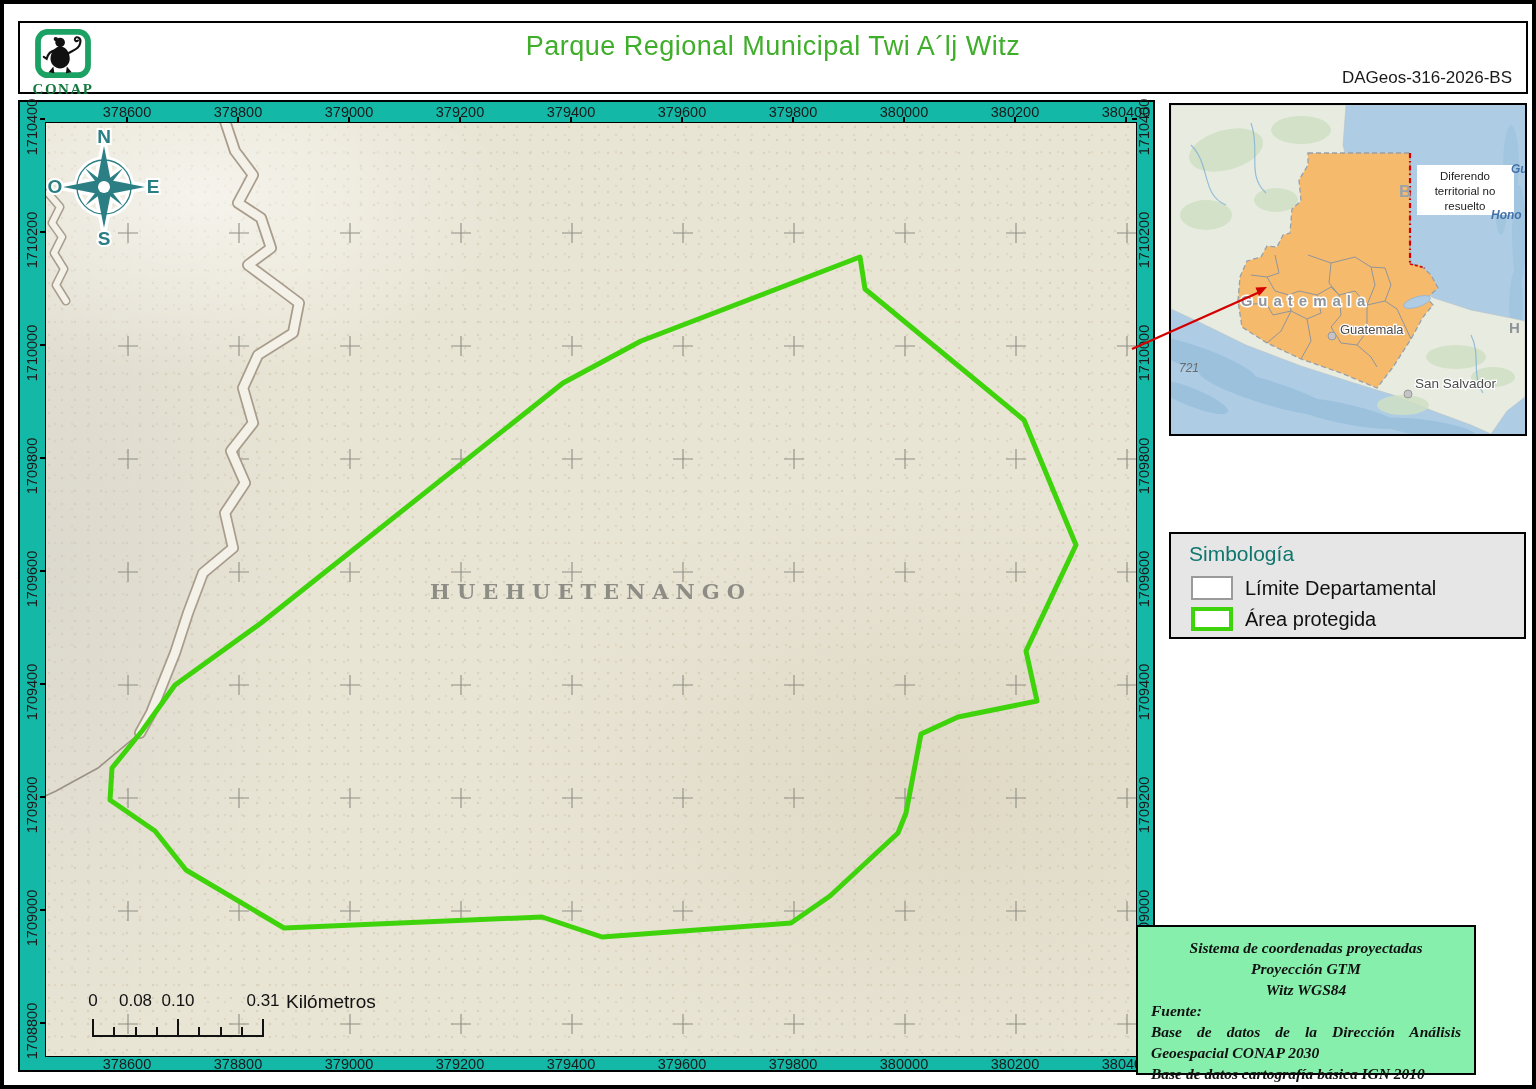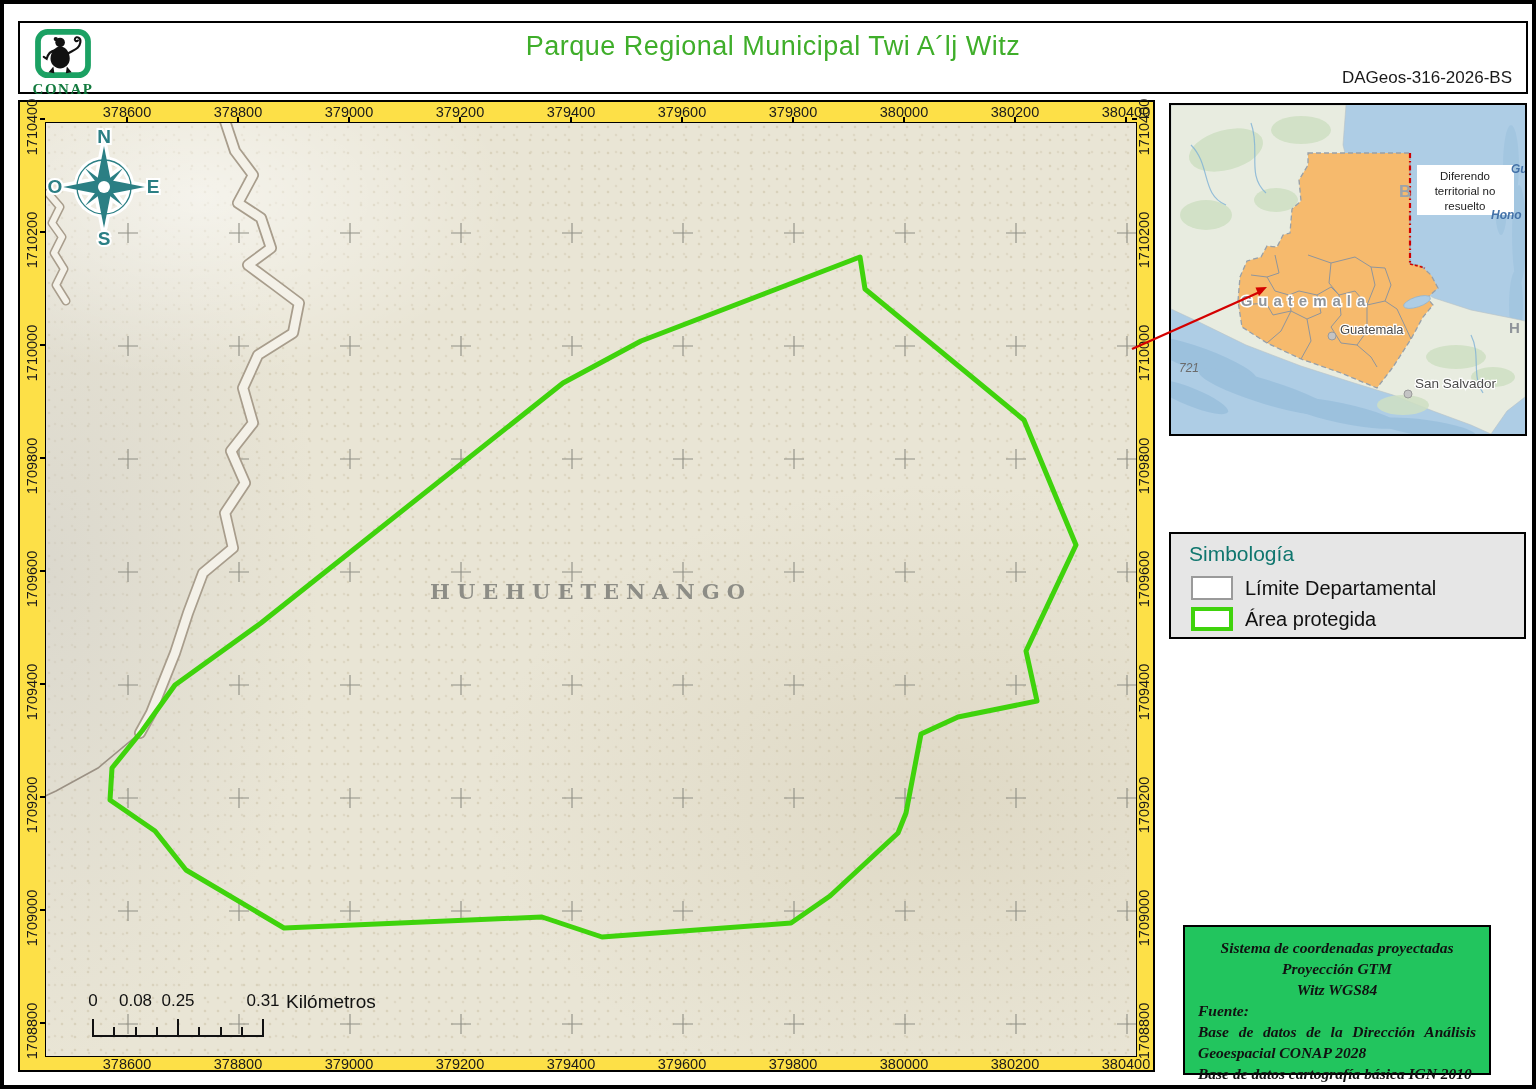--- a/index.html
+++ b/index.html
@@ -12,21 +12,21 @@
           border:2px solid #000;box-sizing:border-box;background:#fff;}
   .logo{position:absolute;left:12px;top:6px;width:62px;text-align:center;}
   .logo-text{font-family:"Liberation Serif",serif;font-weight:bold;font-size:15px;
              letter-spacing:1.5px;color:#127a3e;margin-top:-2px;}
   .title{position:absolute;left:0;right:0;top:8px;text-align:center;font-size:27px;
          letter-spacing:.5px;color:#3fae2a;}
   .doc-id{position:absolute;right:14px;bottom:4px;font-size:17px;color:#1a1a1a;}
 
   
   .map-box{position:absolute;left:18px;top:100px;width:1137px;height:972px;
-           border:2px solid #000;box-sizing:border-box;background:#fde047;}
+           border:2px solid #000;box-sizing:border-box;background:#14b8a6;}
   .map-canvas{position:absolute;left:25px;top:20px;width:1090px;height:933px;
               border:1px solid #000;overflow:hidden;
               background-color:#e9e5d5;
               background-image:
                 radial-gradient(ellipse 520px 300px at 14% 8%, rgba(255,255,255,.55), transparent 60%),
                 radial-gradient(ellipse 420px 760px at 0% 48%, rgba(206,204,198,.5), transparent 65%),
                 radial-gradient(ellipse 760px 520px at 82% 72%, rgba(197,186,157,.28), transparent 60%),
                 radial-gradient(circle at 3px 4px, #d9d2bc 1px, transparent 1.7px),
                 radial-gradient(circle at 9px 12px, #ded8c5 1px, transparent 1.7px);
               background-size:auto,auto,auto,13px 13px,17px 17px;}
@@ -64,22 +64,22 @@
   .legend{position:absolute;left:1169px;top:532px;width:357px;height:107px;
           border:2px solid #000;box-sizing:border-box;background:#e6e6e6;}
   .legend-title{position:absolute;left:18px;top:8px;font-size:21px;color:#0f766e;}
   .legend-row{position:absolute;left:20px;height:26px;display:flex;align-items:center;}
   .legend-row .sw{width:42px;height:24px;background:#fff;box-sizing:border-box;margin-right:12px;}
   .sw-gray{border:2px solid #9a9a9a;}
   .sw-green{border:4px solid #3fd30c;}
   .legend-row .lab{font-size:20px;color:#111;}
 
   
-  .infobox{position:absolute;left:1183px;top:925px;width:308px;height:150px;
-           border:2px solid #000;box-sizing:border-box;background:#22c55e;
+  .infobox{position:absolute;left:1136px;top:925px;width:340px;height:150px;
+           border:2px solid #000;box-sizing:border-box;background:#86efac;
            font-family:"Liberation Serif",serif;font-weight:bold;font-style:italic;
            font-size:15.5px;color:#111;padding:10px 13px;line-height:21px;}
   .infobox .c{text-align:center;}
   .infobox .j{text-align:justify;}
 
   .overlay{position:absolute;left:0;top:0;z-index:40;pointer-events:none;}
 </style>
 </head>
 <body>
 
@@ -242,21 +242,21 @@
             <div class="t" style="left: 79.75px; top: 36px; height: 10px;"></div>
             <div class="t" style="left: 101px; top: 28px; height: 18px;"></div>
             <div class="t" style="left: 122.25px; top: 36px; height: 10px;"></div>
             <div class="t" style="left: 143.5px; top: 36px; height: 10px;"></div>
             <div class="t" style="left: 164.75px; top: 36px; height: 10px;"></div>
             <div class="t" style="left: 186px; top: 28px; height: 18px;"></div>
           </div>
         <div id="scale-labels">
             <div class="lab" style="left: 17px;">0</div>
             <div class="lab" style="left: 59.5px;">0.08</div>
-            <div class="lab" style="left: 102px;">0.25</div>
+            <div class="lab" style="left: 102px;">0.10</div>
             <div class="lab" style="left: 187px;">0.31</div>
             <div class="unit" style="left: 210px;">Kilómetros</div>
           </div>
       </div>
     </div>
   </div>
 
   <div class="inset">
     <svg width="354" height="329" viewBox="0 0 354 329">
 
@@ -340,21 +340,21 @@
       <div class="sw sw-green"></div>
       <div class="lab">Área protegida</div>
     </div>
   </div>
 
   <div class="infobox">
     <div class="c">Sistema de coordenadas proyectadas</div>
     <div class="c">Proyección GTM</div>
     <div class="c">Witz WGS84</div>
     <div>Fuente:</div>
-    <div class="j">Base de datos de la Dirección Análisis Geoespacial CONAP 2028</div>
+    <div class="j">Base de datos de la Dirección Análisis Geoespacial CONAP 2030</div>
     <div>Base de datos cartografía básica IGN 2010</div>
   </div>
 
   <svg class="overlay" width="1536" height="1089">
     <line x1="1132" y1="349" x2="1262" y2="291" stroke="#d40000" stroke-width="2.4"></line>
     <polygon points="1267,287 1259,296 1255.5,287.5" fill="#d40000"></polygon>
   </svg>
 
   <div class="page-border"></div>
 </div>

